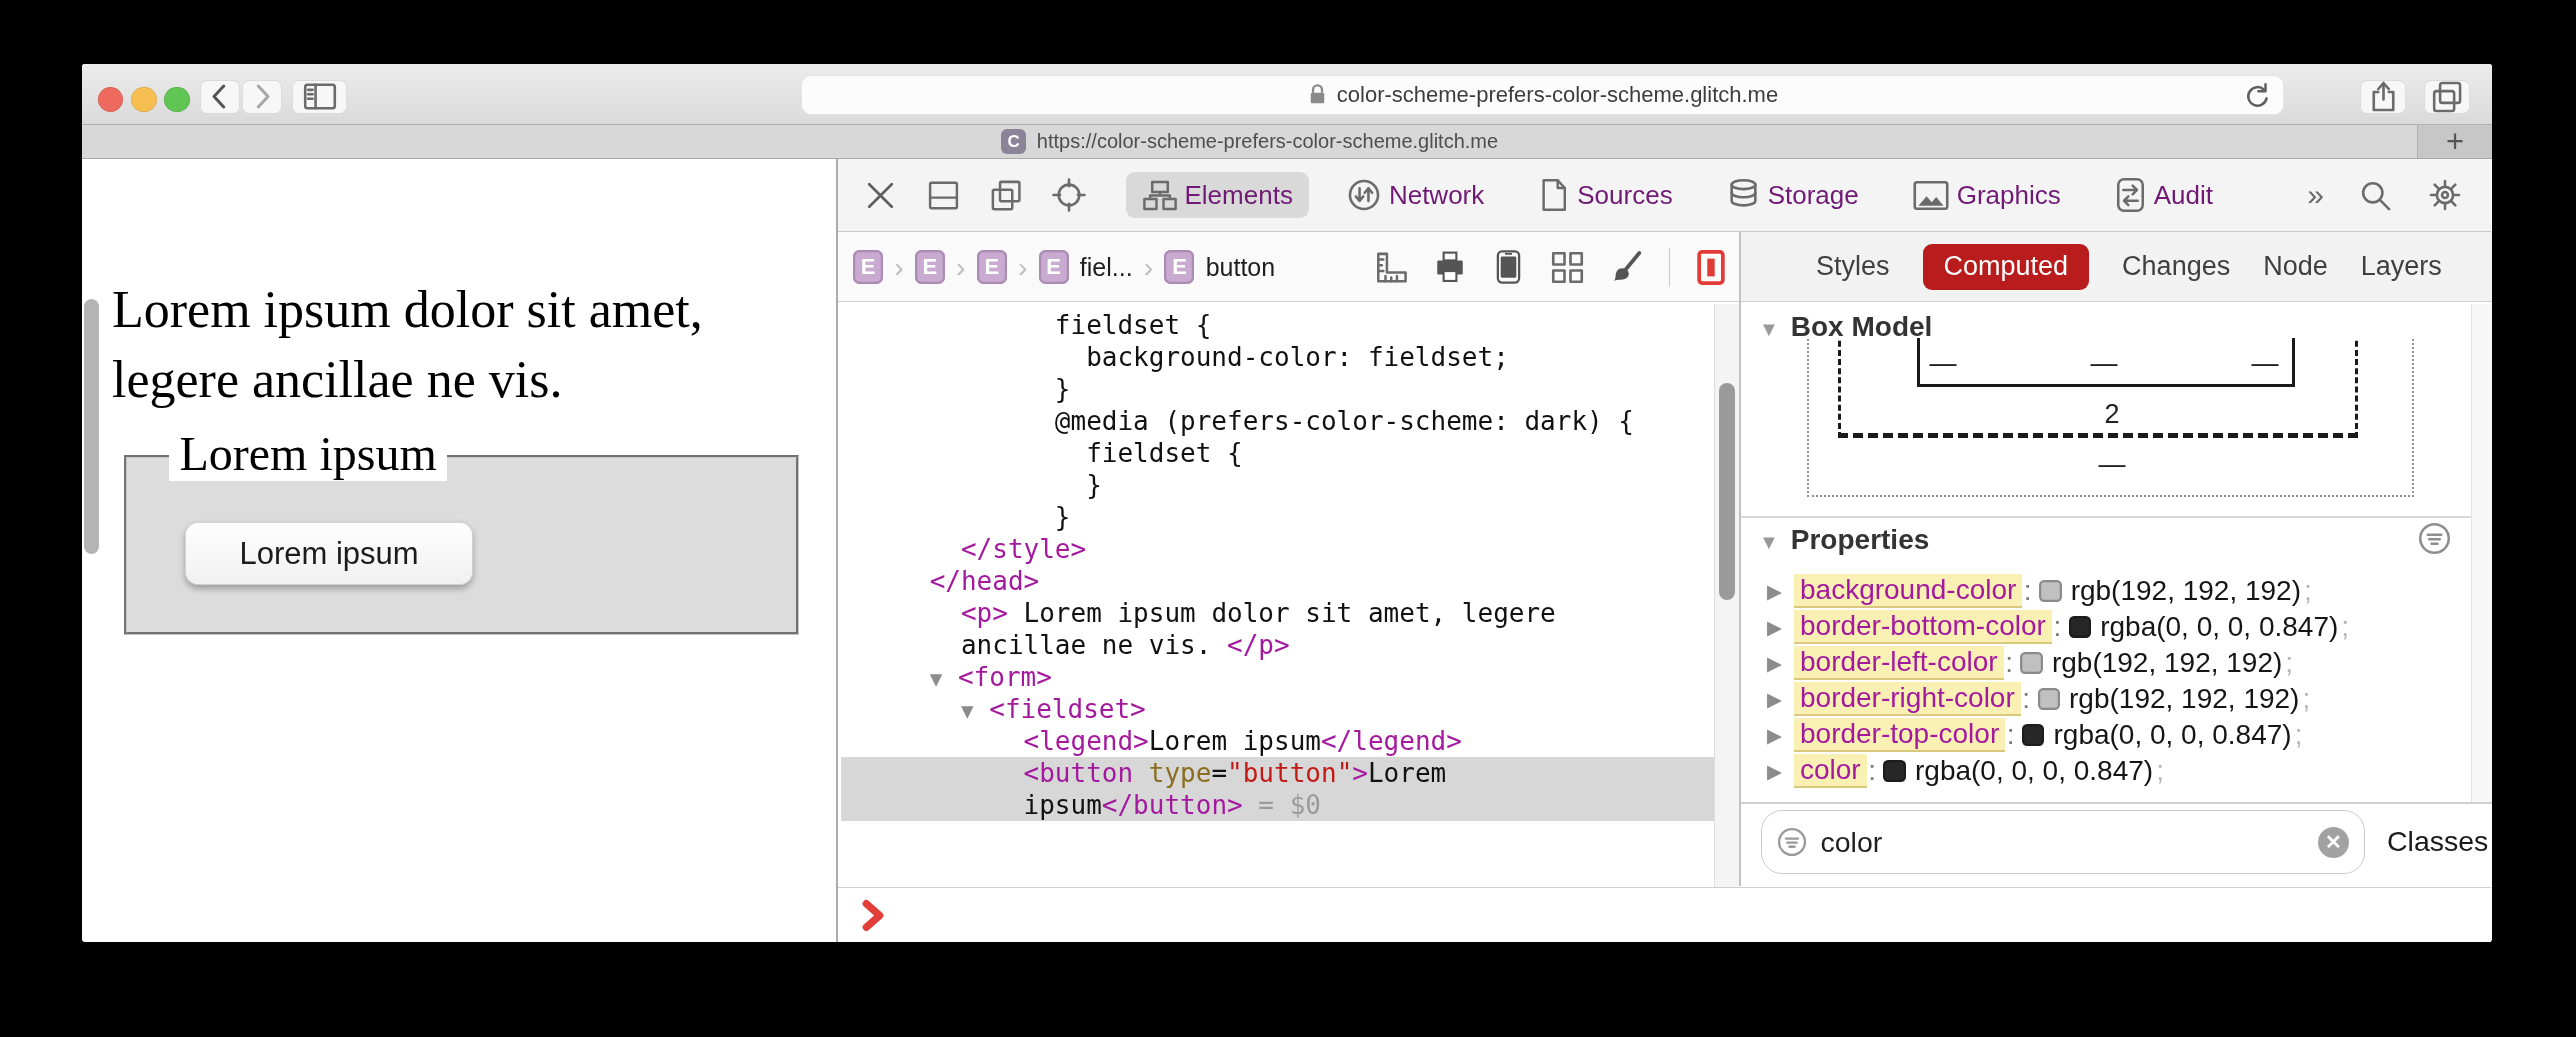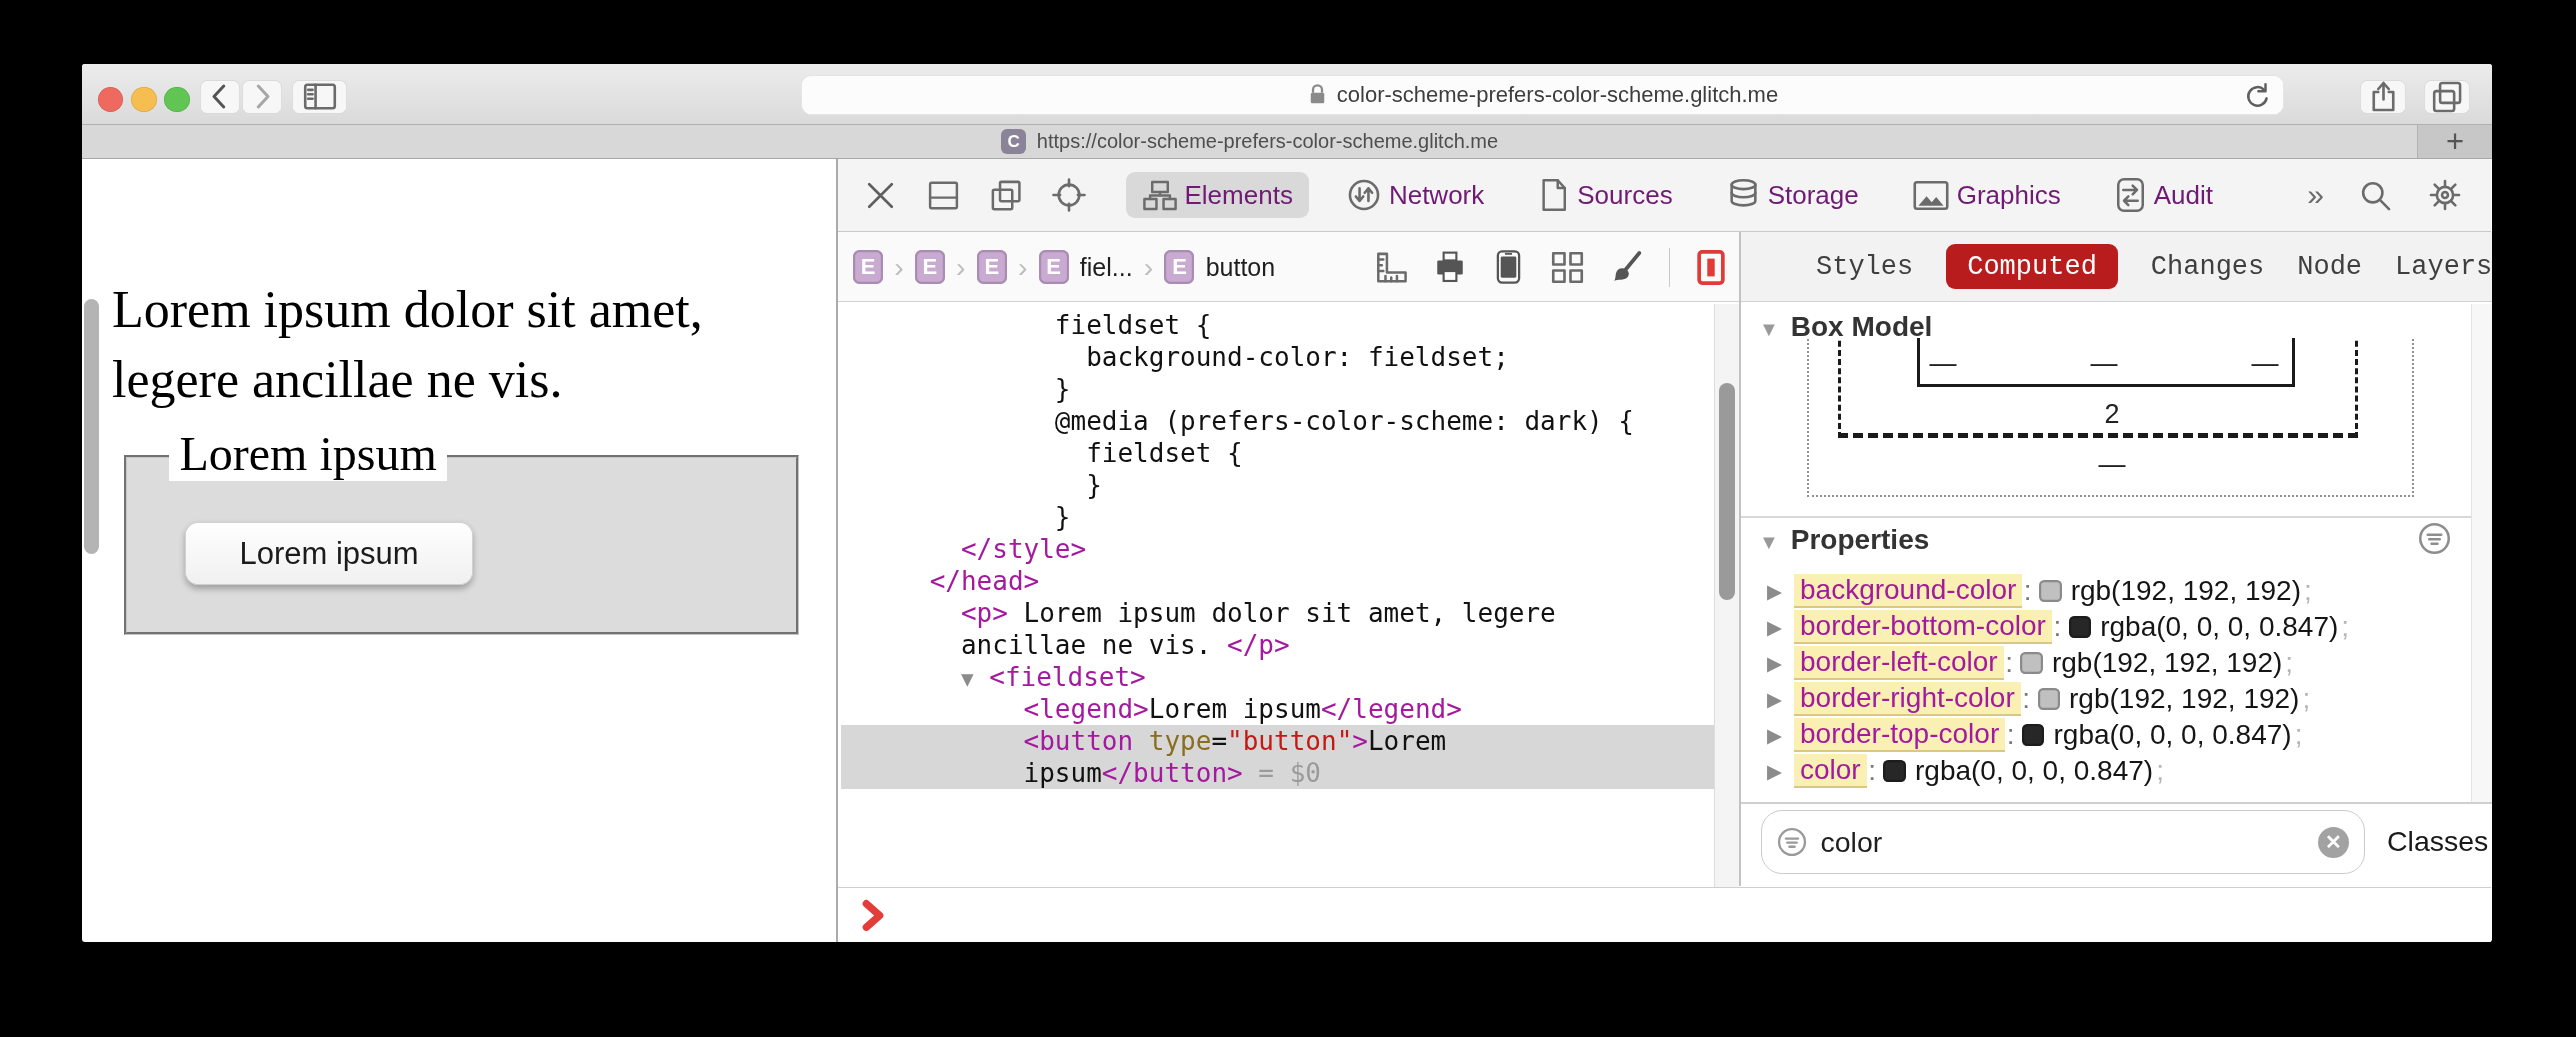--- a/index.html
+++ b/index.html
@@ -39,21 +39,21 @@
   
   .crumbrow{position:absolute;left:756px;top:168px;width:901px;height:70px;background:#fafafa;border-bottom:0.7px solid #d2d2d2;}
   .crumbs{position:absolute;left:15px;top:0;height:70px;display:flex;align-items:center;gap:11.2px;}
   .ebadge{width:30px;height:34px;border-radius:6.7px;background:#c9abd1;box-shadow:inset 0 0 0 2.2px #a98bb4;color:#fff;font-weight:bold;font-size:22px;display:flex;align-items:center;justify-content:center;}
   .crumbsep{font-size:28.5px;color:#bdbdbd;}
   .crumblabel{font-size:25px;color:#1e1e1e;}
   .crumbactions{position:absolute;left:536px;top:0;height:70px;display:flex;align-items:center;gap:25.5px;}
   .cadiv{width:1.5px;height:39px;background:#c9c9c9;}
 
   
-  .sidetabs{position:absolute;left:1659px;top:168px;width:751px;height:70px;background:#f2f2f2;border-bottom:0.7px solid #d2d2d2;display:flex;align-items:center;gap:33px;padding-left:75px;font-size:27px;color:#3f3f3f;font-family:Liberation Mono, monospace;}
+  .sidetabs{position:absolute;left:1659px;top:168px;width:751px;height:70px;background:#f2f2f2;border-bottom:0.7px solid #d2d2d2;display:flex;align-items:center;gap:33px;padding-left:75px;font-size:27px;color:#3f3f3f;}
   .stab.sel{background:#b91c1c;color:#fff;padding:7.5px 21px;border-radius:9px;}
 
   
   .codepane{position:absolute;left:759px;top:240px;width:874px;height:583px;background:#fff;font-family:"DejaVu Sans Mono",monospace;font-size:26px;line-height:32px;padding-top:4.5px;overflow:hidden;}
   .code-line{white-space:pre;height:32px;padding-left:26px;}
   .code-line.hl{background:#d7d7d7;}
   .c-k{color:#111;} .c-t{color:#a41a9e;} .c-a{color:#8a6d1f;text-align:center;} .c-s{color:#c41a16;} .c-d{color:#9b9b9b;} .c-y{color:#8c8c8c;font-size:21px;}
   .csb{position:absolute;left:1632px;top:240px;width:25px;height:583px;background:#f4f4f4;border-left:0.7px solid #ddd;}
   .csb-thumb{position:absolute;left:3.7px;top:79px;width:16.5px;height:217px;border-radius:8.2px;background:#9a9a9a;}
   .pdiv{position:absolute;left:1657px;top:168px;width:1.5px;height:654px;background:#c2c2c2;}
@@ -333,20 +333,21 @@
         <div class="code-line"><span class="c-k">              background-color: fieldset;</span></div>
         <div class="code-line"><span class="c-k">            }</span></div>
         <div class="code-line"><span class="c-k">            @media (prefers-color-scheme: dark) {</span></div>
         <div class="code-line"><span class="c-k">              fieldset {</span></div>
         <div class="code-line"><span class="c-k">              }</span></div>
         <div class="code-line"><span class="c-k">            }</span></div>
         <div class="code-line"><span class="c-k">      </span><span class="c-t">&lt;/style&gt;</span></div>
         <div class="code-line"><span class="c-k">    </span><span class="c-t">&lt;/head&gt;</span></div>
         <div class="code-line"><span class="c-k">      </span><span class="c-t">&lt;p&gt;</span><span class="c-k"> Lorem ipsum dolor sit amet, legere</span></div>
         <div class="code-line"><span class="c-k">      ancillae ne vis. </span><span class="c-t">&lt;/p&gt;</span></div>
+        <div class="code-line"><span class="c-k">    </span><span class="c-y">▼</span><span class="c-k"> </span><span class="c-t">&lt;form&gt;</span></div>
         <div class="code-line"><span class="c-k">      </span><span class="c-y">▼</span><span class="c-k"> </span><span class="c-t">&lt;fieldset&gt;</span></div>
         <div class="code-line"><span class="c-k">          </span><span class="c-t">&lt;legend&gt;</span><span class="c-k">Lorem ipsum</span><span class="c-t">&lt;/legend&gt;</span></div>
         <div class="code-line hl"><span class="c-k">          </span><span class="c-t">&lt;button</span><span class="c-k"> </span><span class="c-a">type</span><span class="c-k">=</span><span class="c-s">"button"</span><span class="c-t">&gt;</span><span class="c-k">Lorem</span></div>
         <div class="code-line hl"><span class="c-k">          ipsum</span><span class="c-t">&lt;/button&gt;</span><span class="c-d"> = $0</span></div>
       </div>
     <div class="csb">
         <div class="csb-thumb"></div>
       </div>
     <div class="pdiv"></div>
 

